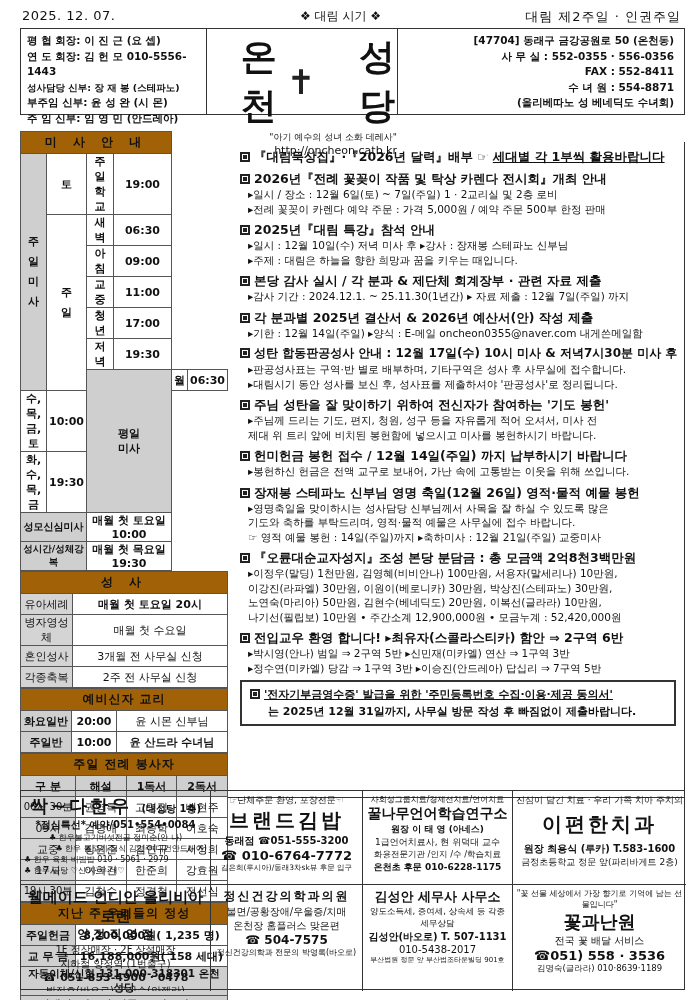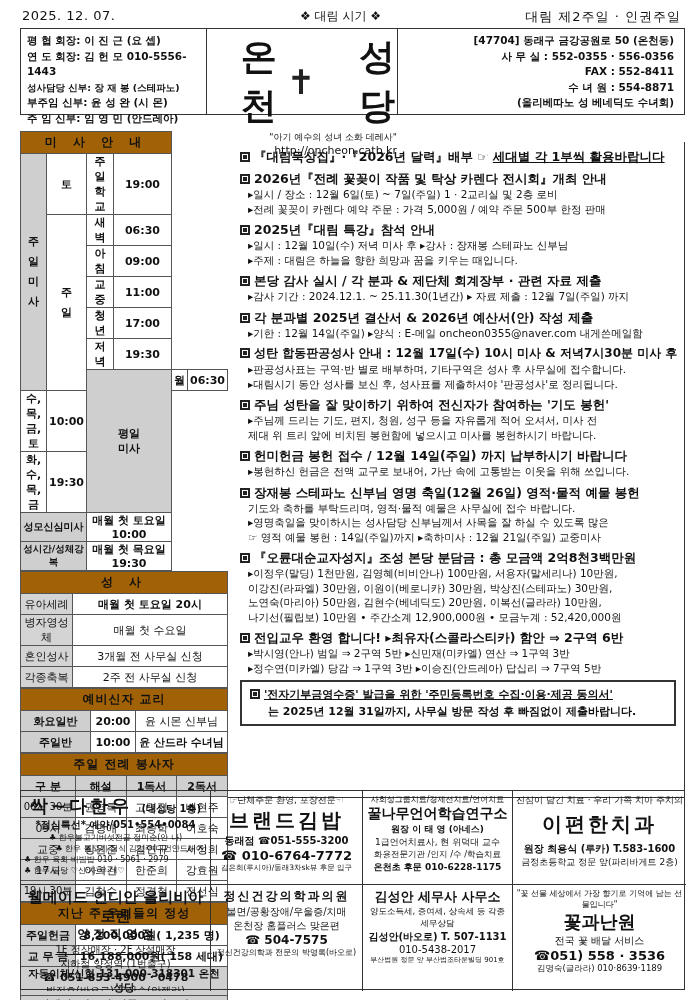--- a/index.html
+++ b/index.html
@@ -147,21 +147,21 @@
           <td style="font-weight:normal">2주 전 사무실 신청</td>
         </tr>
 </tbody>
     </table>
 <table>
 <tbody>
         <tr>
           <td colspan="3" class="hd" style="letter-spacing:1px">예비신자 교리</td>
         </tr>
 <tr>
-          <td class="g" style="width:70px">화요일반</td>
+          <td class="g" style="width:51px">화요일반</td>
           <td style="width:45px">20:00</td>
           <td style="font-weight:normal">윤 시몬 신부님</td>
         </tr>
 <tr>
           <td class="g">주일반</td>
           <td>10:00</td>
           <td style="font-weight:bold">윤 산드라 수녀님</td>
         </tr>
 </tbody>
     </table>
@@ -262,22 +262,22 @@
       <div class="t"><span class="sq"></span><span>주님 성탄을 잘 맞이하기 위하여 전신자가 참여하는 '기도 봉헌'</span></div>
       <div class="b">▸주님께 드리는 기도, 편지, 청원, 성구 등을 자유롭게 적어 오셔서, 미사 전</div>
       <div class="b">  제대 위 트리 앞에 비치된 봉헌함에 넣으시고 미사를 봉헌하시기 바랍니다.</div>
     </div>
   <div class="n">
       <div class="t"><span class="sq"></span><span>헌미헌금 봉헌 접수 / 12월 14일(주일) 까지 납부하시기 바랍니다</span></div>
       <div class="b">▸봉헌하신 헌금은 전액 교구로 보내어, 가난 속에 고통받는 이웃을 위해 쓰입니다.</div>
     </div>
   <div class="n">
       <div class="t"><span class="sq"></span><span>장재봉 스테파노 신부님 영명 축일(12월 26일) 영적·물적 예물 봉헌</span></div>
+      <div class="b">▸영명축일을 맞이하시는 성사담당 신부님께서 사목을 잘 하실 수 있도록 많은</div>
       <div class="b">  기도와 축하를 부탁드리며, 영적·물적 예물은 사무실에 접수 바랍니다.</div>
-      <div class="b">▸영명축일을 맞이하시는 성사담당 신부님께서 사목을 잘 하실 수 있도록 많은</div>
       <div class="b">  ☞ 영적 예물 봉헌 : 14일(주일)까지  ▸축하미사 : 12월 21일(주일) 교중미사</div>
     </div>
   <div class="n">
       <div class="t"><span class="sq"></span><span>『오륜대순교자성지』조성 본당 분담금 : 총 모금액 2억8천3백만원</span></div>
       <div class="b">▸이정우(말딩) 1천만원, 김영혜(비비안나) 100만원, 서용자(말세리나) 10만원,</div>
       <div class="b">  이강진(라파엘) 30만원, 이원이(베로니카) 30만원, 박상진(스테파노) 30만원,</div>
       <div class="b">  노연숙(마리아) 50만원, 김현수(베네딕도) 20만원, 이복선(글라라) 10만원,</div>
       <div class="b">  나기선(필립보) 10만원  • 주간소계 12,900,000원  • 모금누계 : 52,420,000원</div>
     </div>
   <div class="n">

